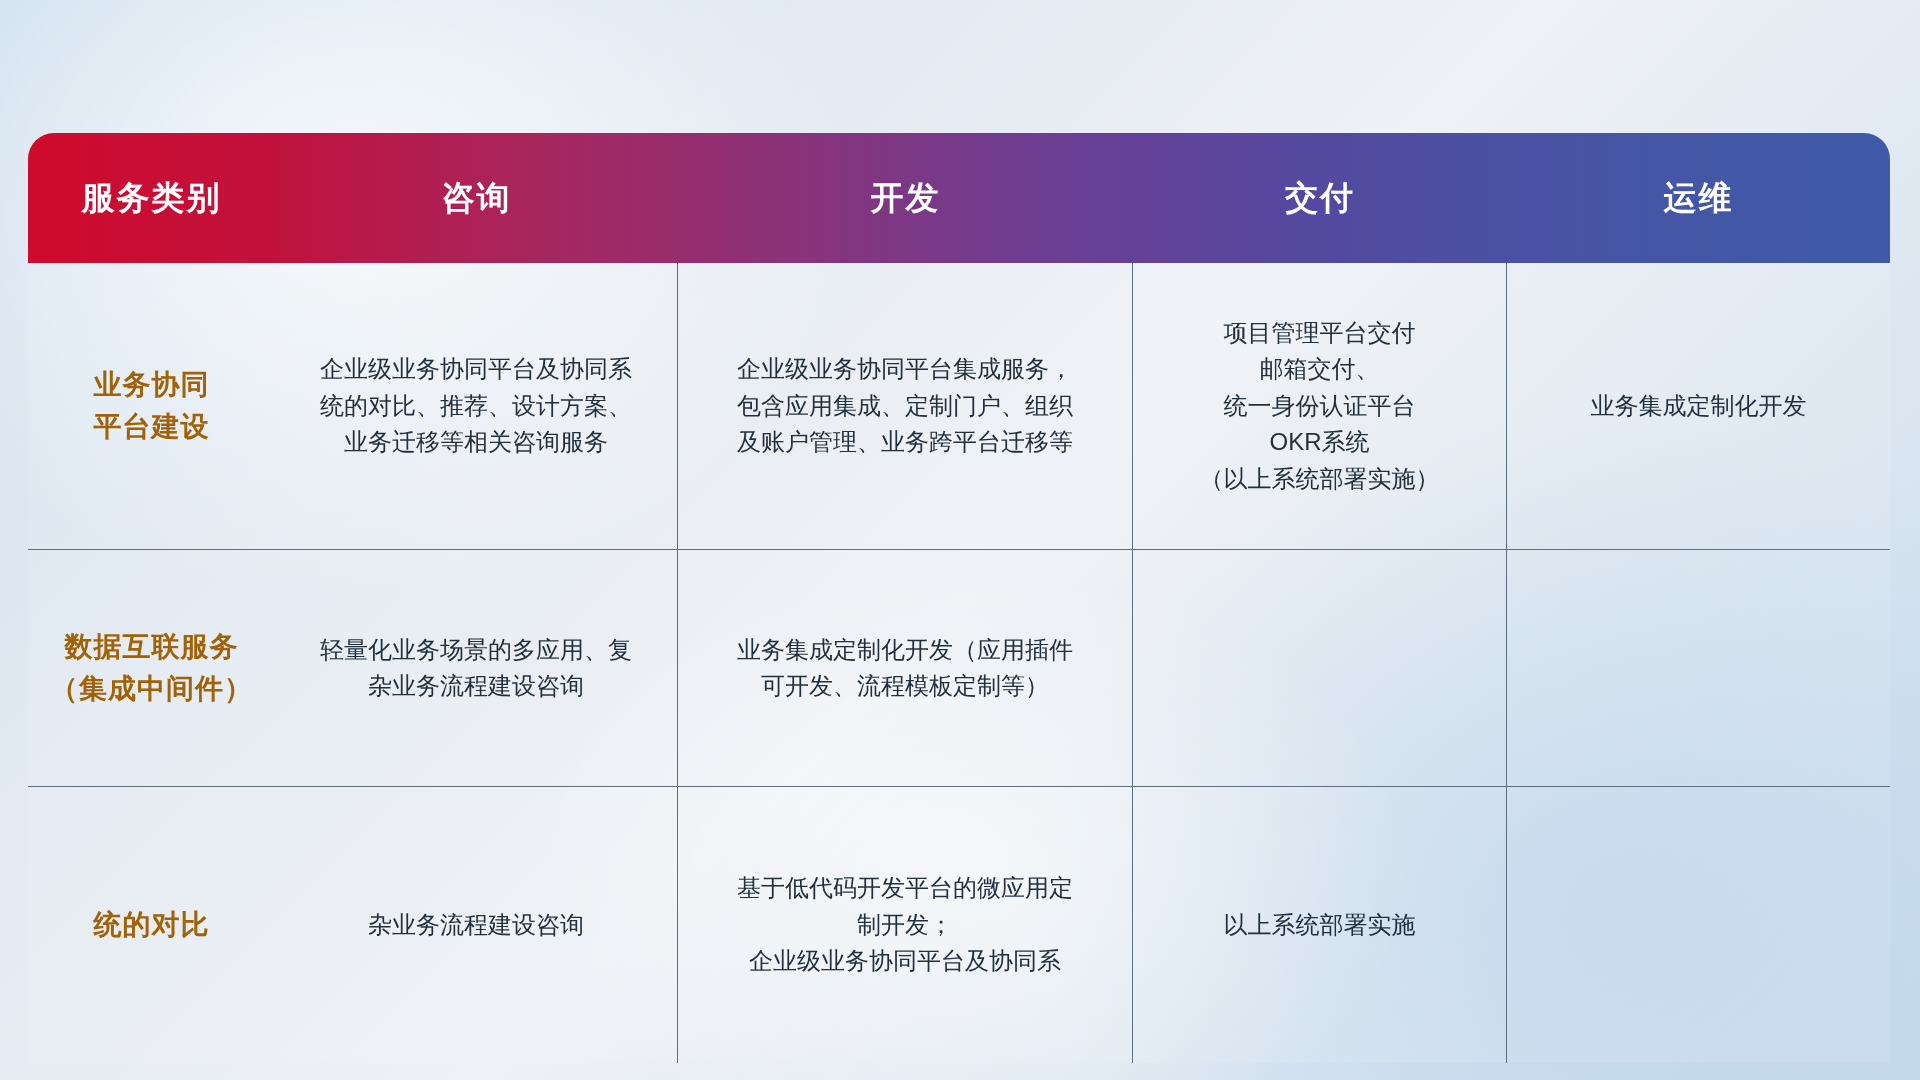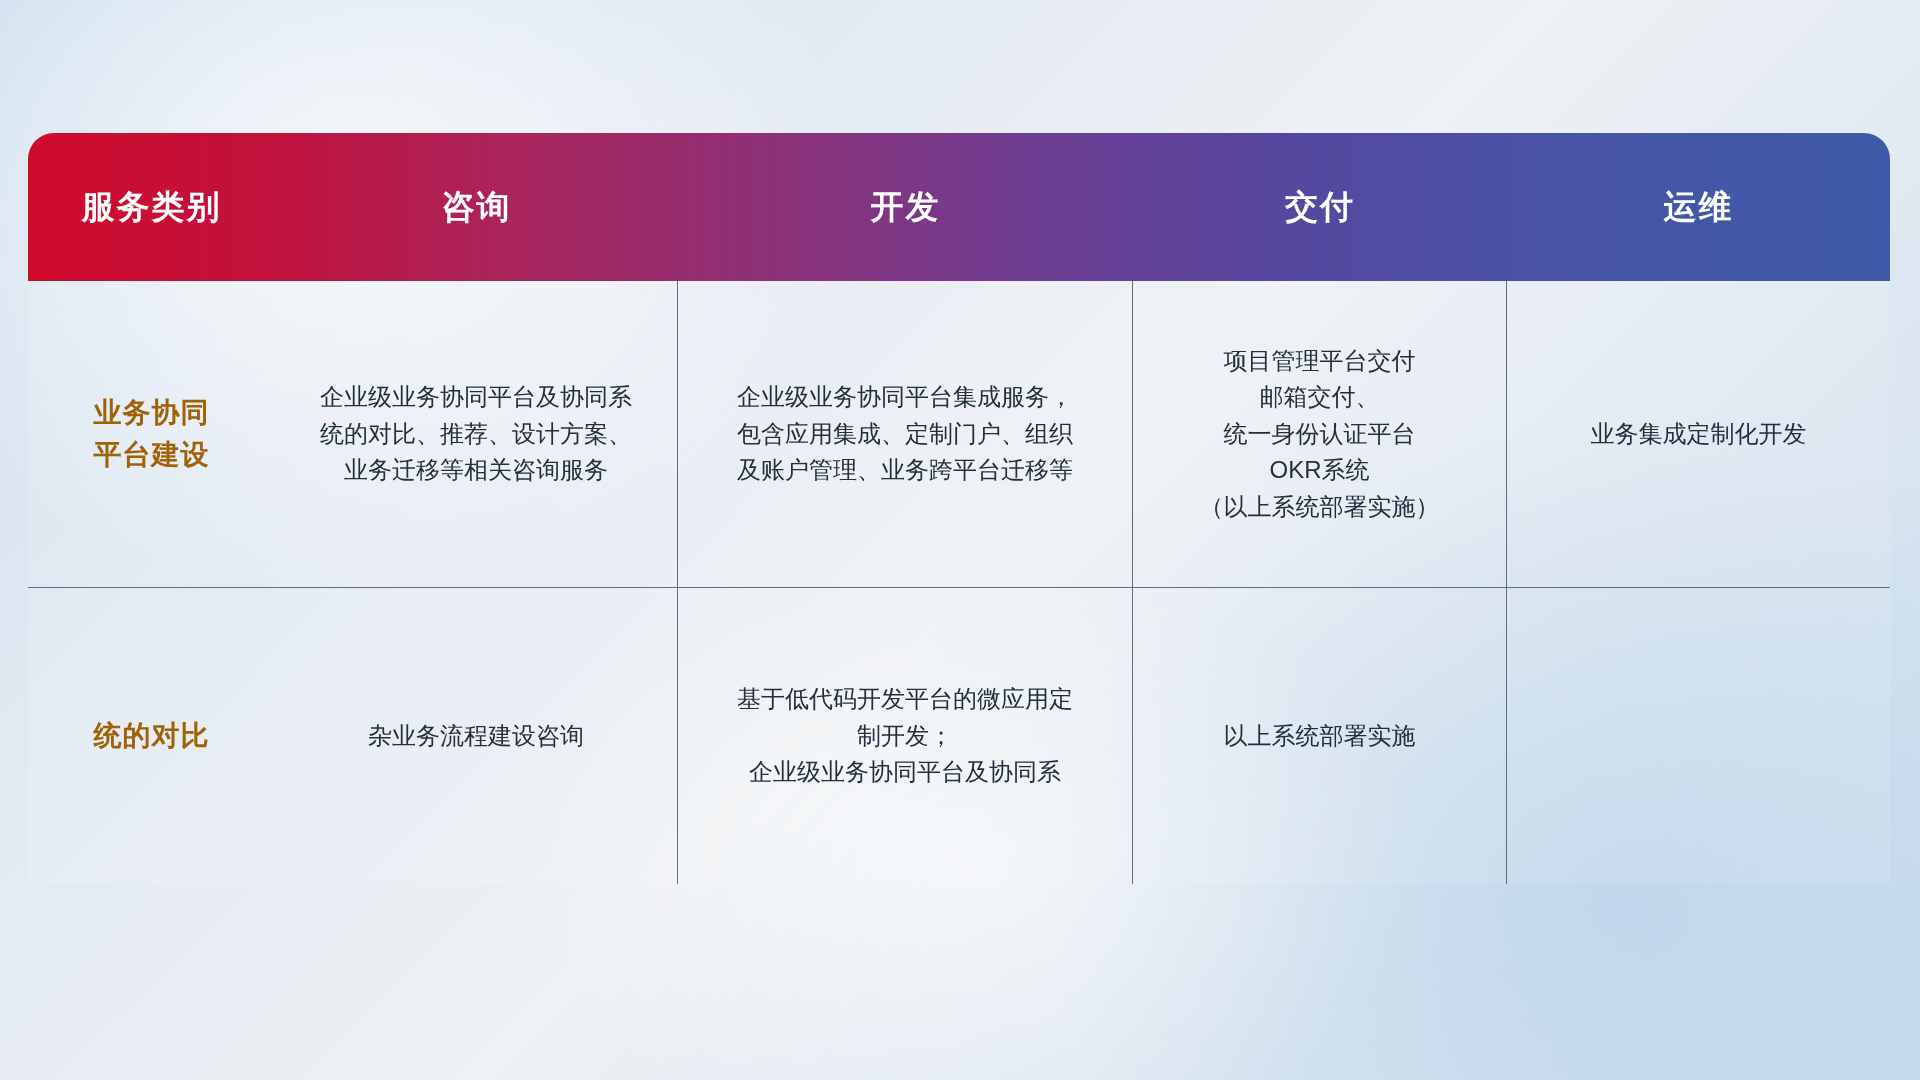--- a/index.html
+++ b/index.html
@@ -54,21 +54,21 @@
 
   
   thead th {
     height: 124px;
     color: #ffffff;
     font-size: 33px;
     font-weight: bold;
     letter-spacing: 2px;
     text-align: center;
     vertical-align: middle;
-    padding: 12px;
+    padding: 3px;
     border: none;
   }
   thead tr {
     background: linear-gradient(90deg,
         #cf0a2c 0%,
         #c1123d 13%,
         #a8265e 27%,
         #8a3279 41%,
         #6b3e93 55%,
         #55489f 68%,
@@ -88,21 +88,21 @@
     margin-top: 13px;
   }
 
   
   tbody td {
     vertical-align: middle;
     text-align: center;
     font-size: 24px;
     line-height: 1.52;
     color: #22303e;
-    padding: 28px 20px;
+    padding: 18px 20px;
     border-right: 1.6px solid #5e6e7e;
     border-bottom: 1.6px solid #5e6e7e;
     background: rgba(255,255,255,0.10);
   }
   tbody tr td:last-child {
     border-right: none;
   }
   tbody tr:last-child td {
     border-bottom: none;
   }
@@ -190,20 +190,40 @@
           <span class="cell-text">项目管理平台交付
 邮箱交付、
 统一身份认证平台
 OKR系统
 （以上系统部署实施）</span>
         </td>
         <td>
           <span class="cell-text">业务集成定制化开发</span>
         </td>
       </tr>
+      <tr class="r1">
+        <td class="cat">
+          <span class="cell-text">数据互联服务
+（集成中间件）</span>
+        </td>
+        <td>
+          <span class="cell-text">轻量化业务场景的多应用、复
+杂业务流程建设咨询</span>
+        </td>
+        <td>
+          <span class="cell-text">业务集成定制化开发（应用插件
+可开发、流程模板定制等）</span>
+        </td>
+        <td class="empty">
+          <span class="cell-text"></span>
+        </td>
+        <td>
+          <span class="cell-text"></span>
+        </td>
+      </tr>
       <tr class="r2">
         <td class="cat">
           <span class="cell-text">统的对比</span>
         </td>
         <td>
           <span class="cell-text">杂业务流程建设咨询</span>
         </td>
         <td>
           <span class="cell-text">基于低代码开发平台的微应用定
 制开发；

